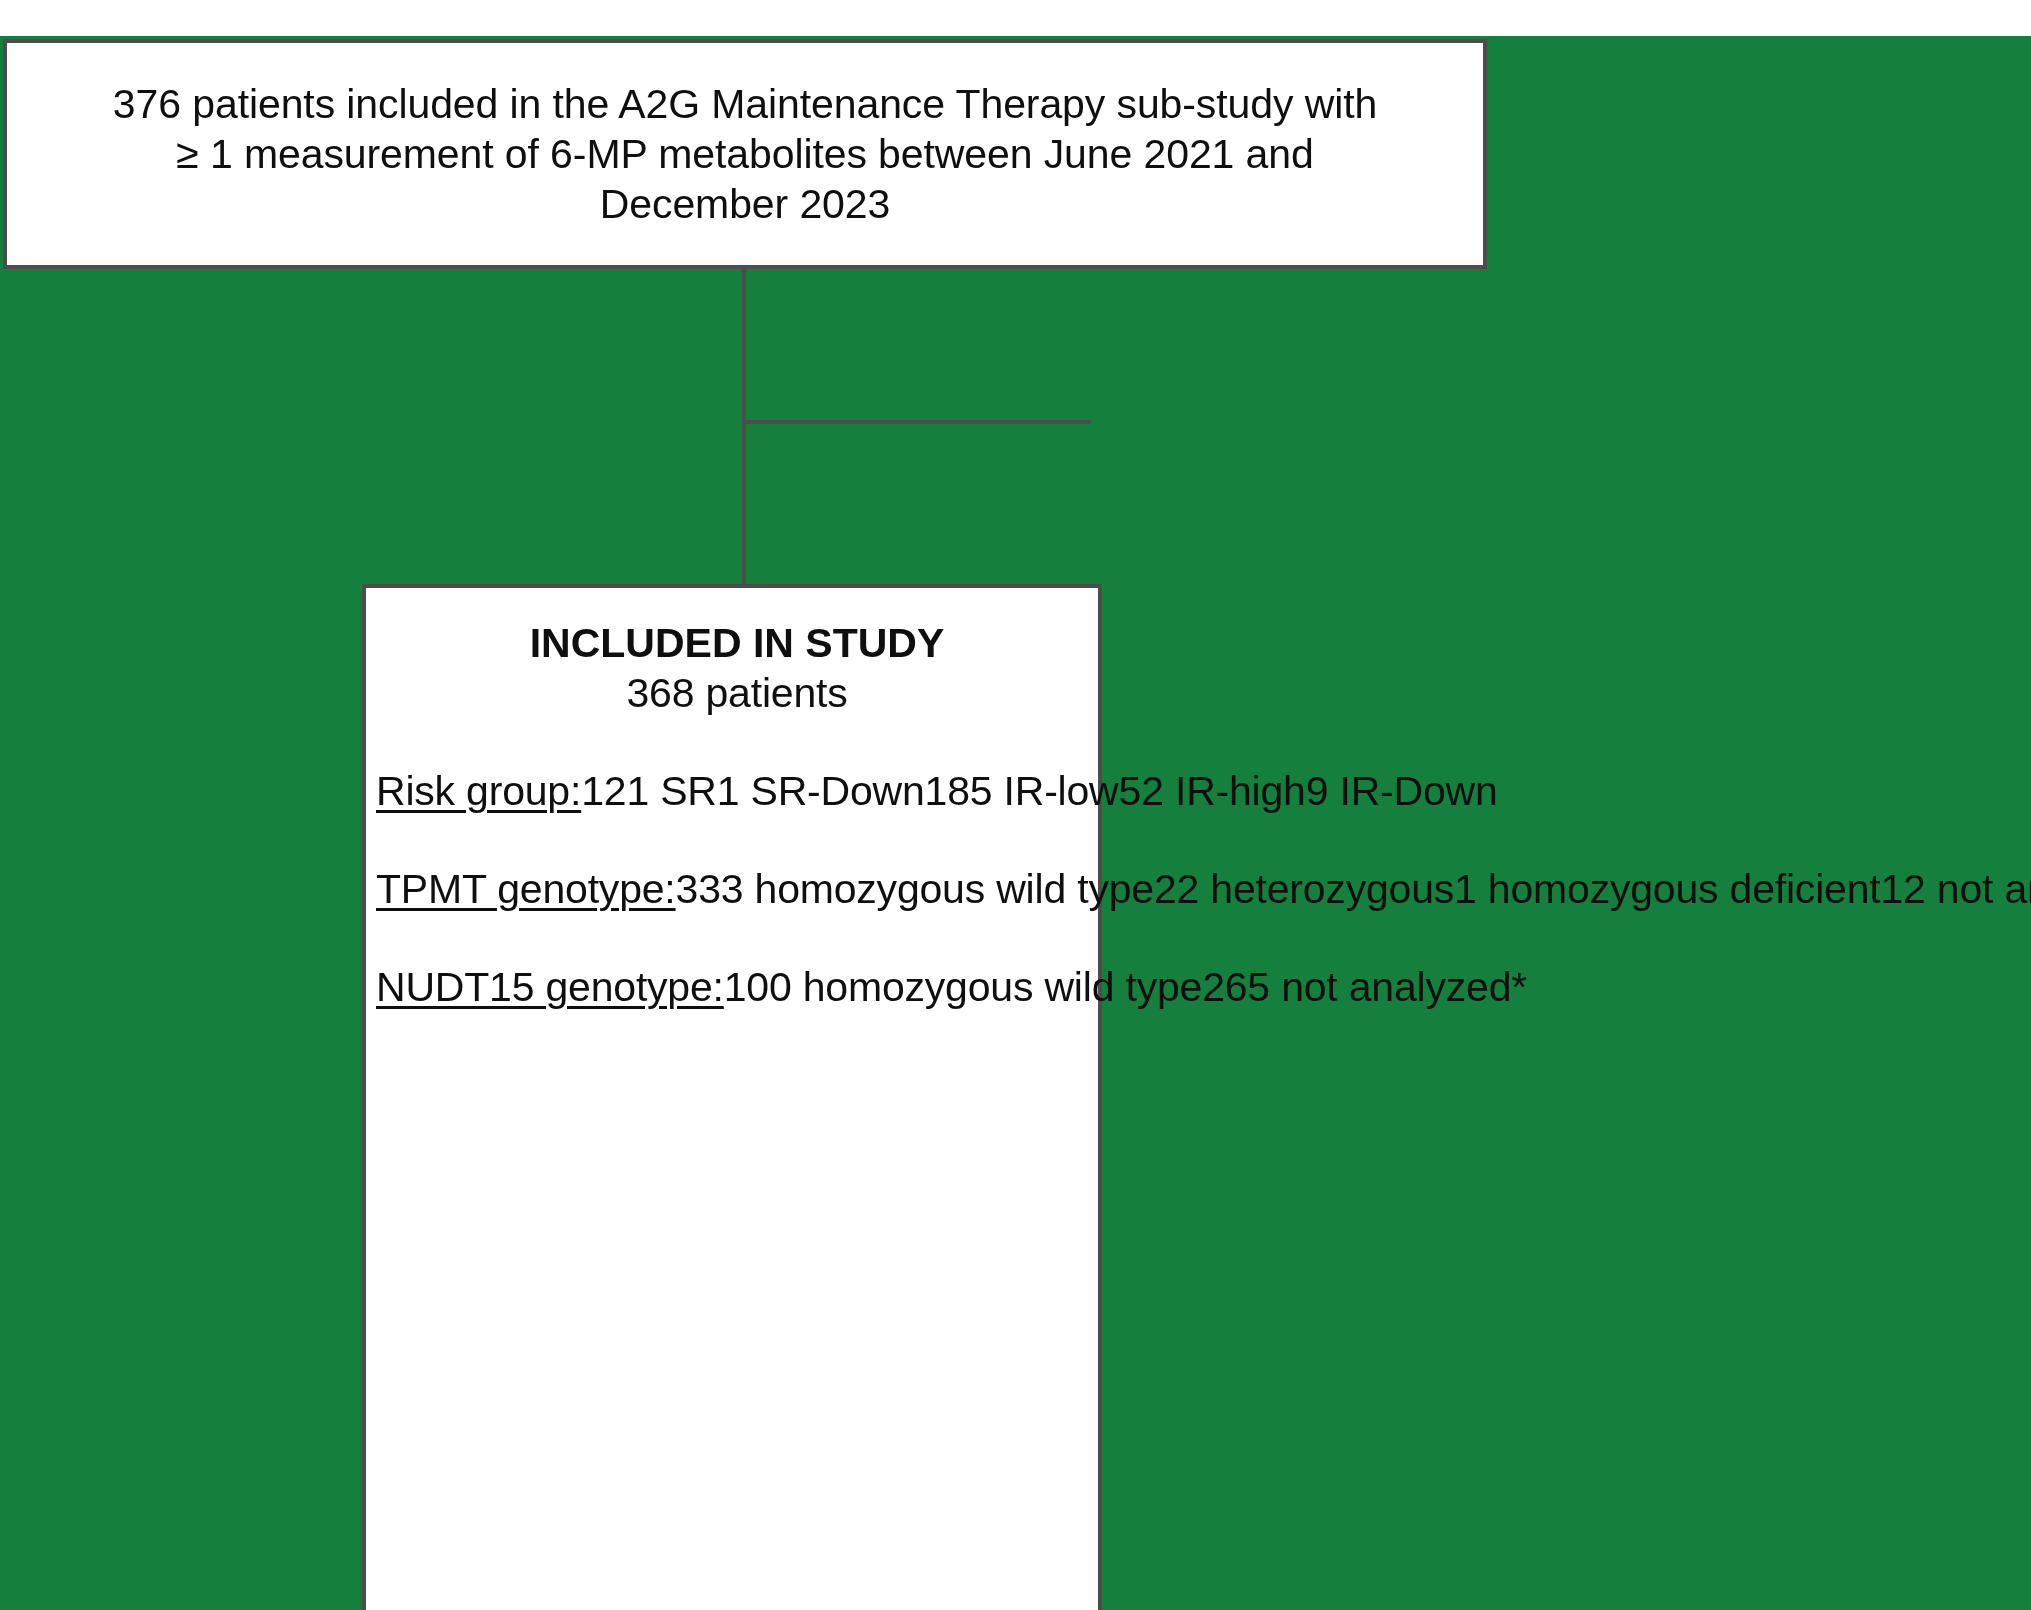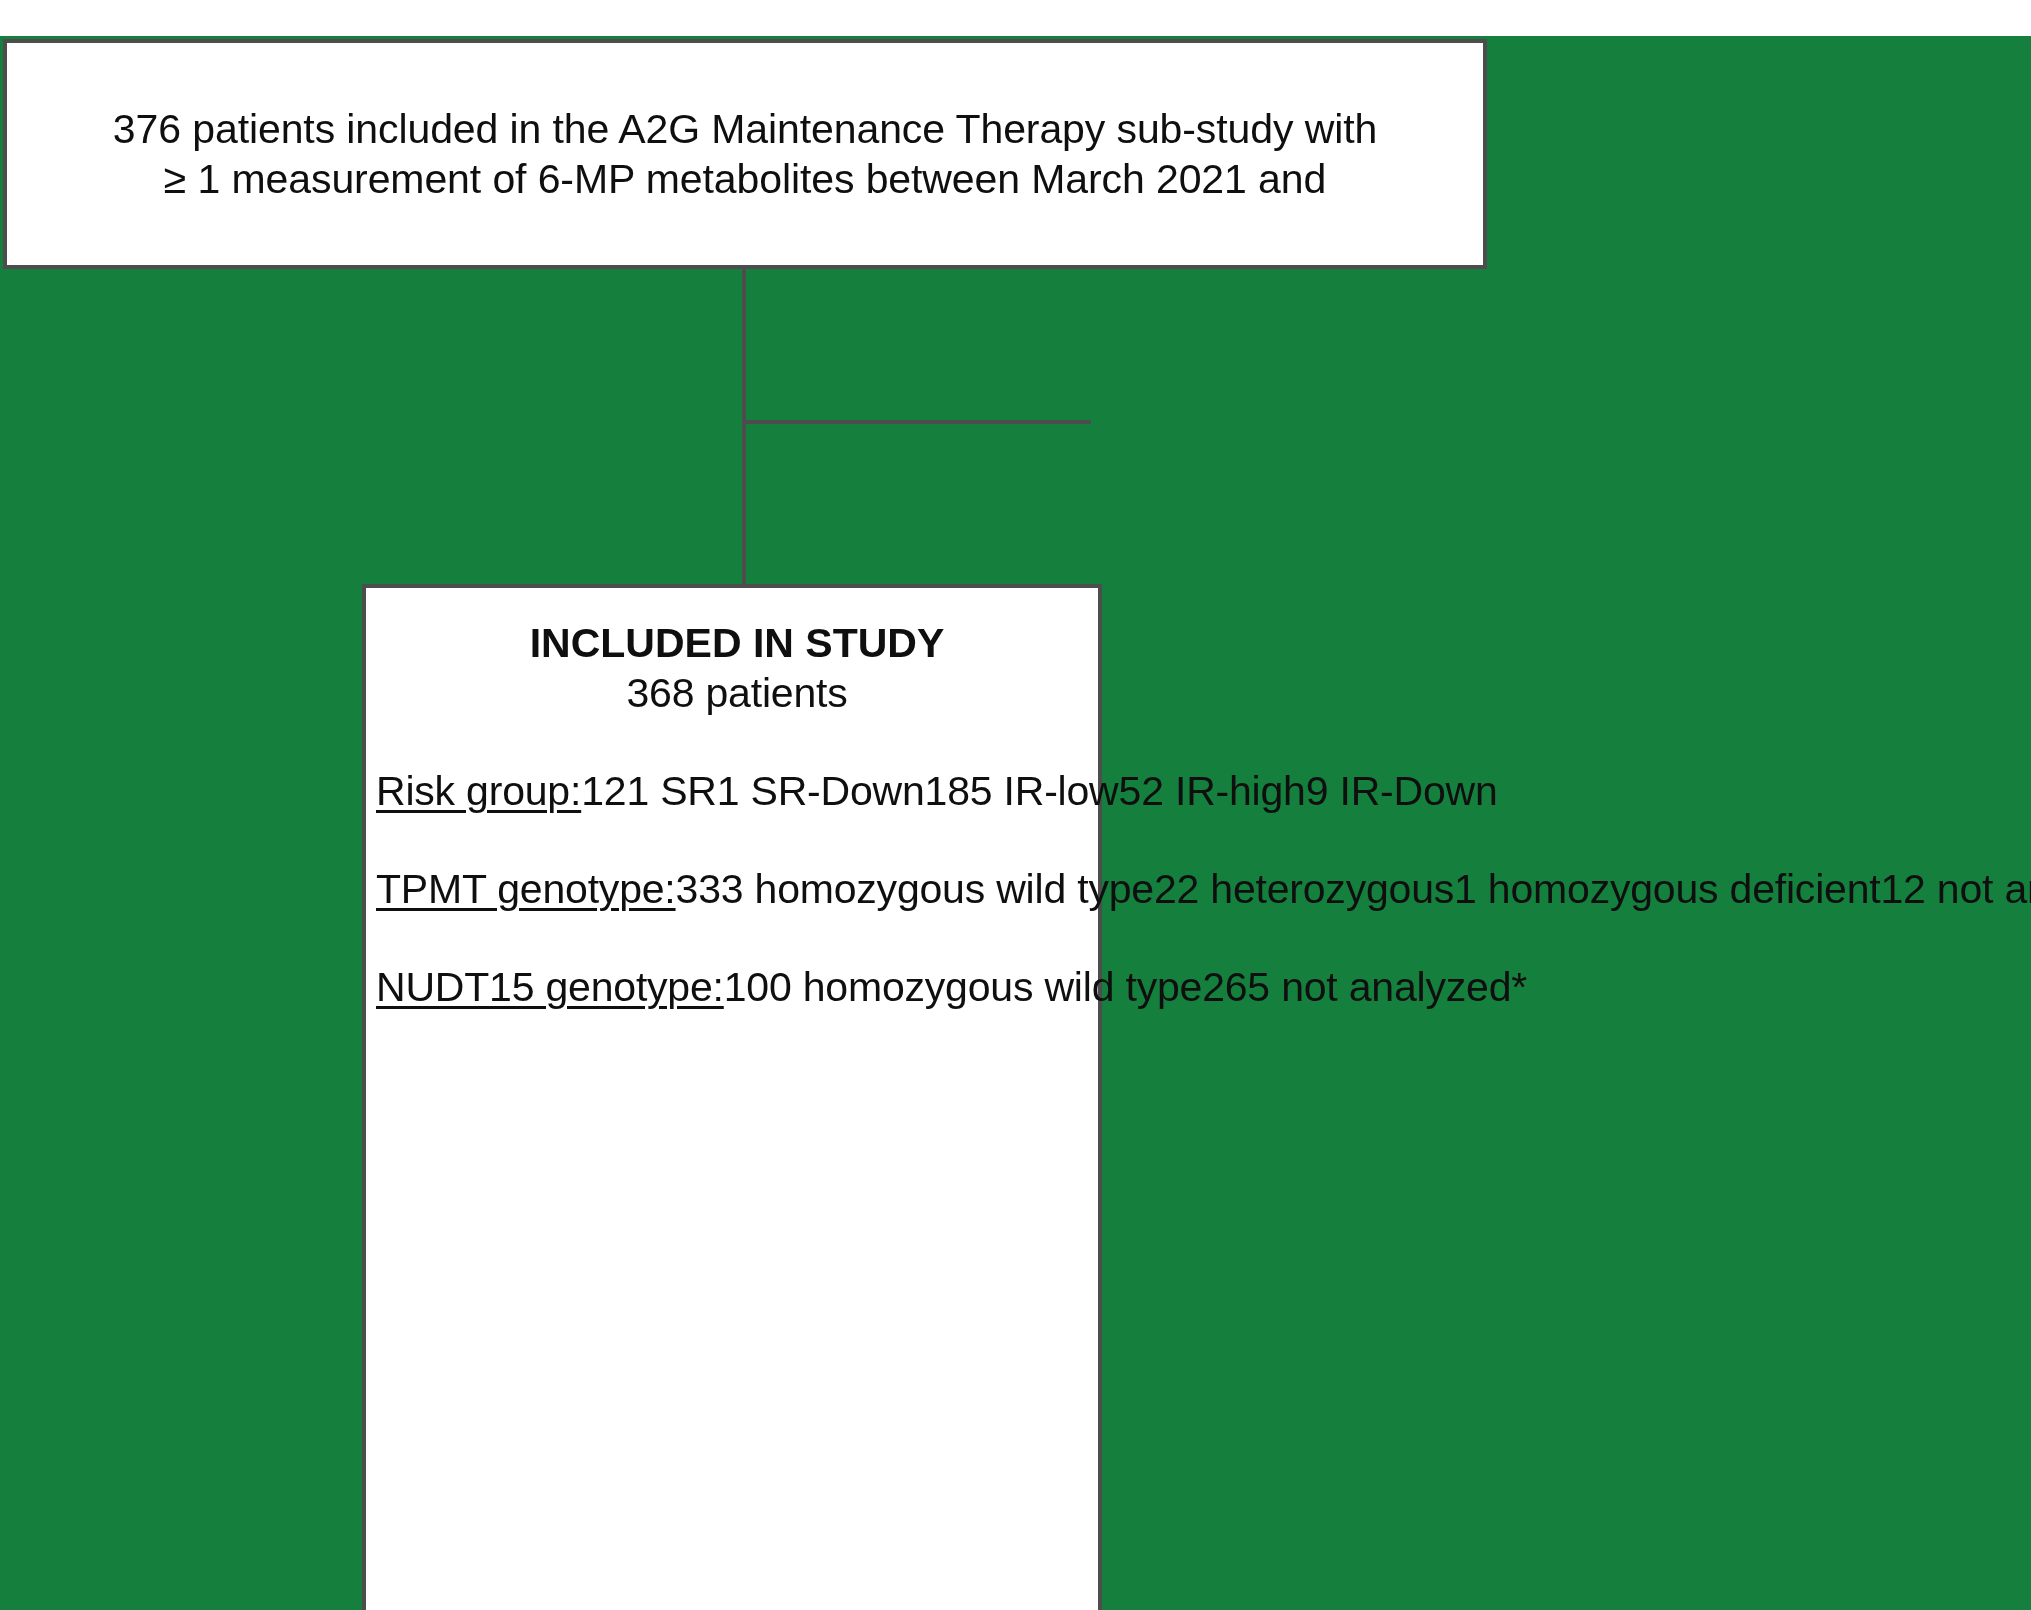--- a/index.html
+++ b/index.html
@@ -122,21 +122,22 @@
     height: 4px;
   }
 </style>
 </head>
 <body>
 
 <div id="flow-canvas">
 
   <div class="flow-box" id="box-enrollment">
     <span class="box-line">376 patients included in the A2G Maintenance Therapy sub-study with</span>
-    <span class="box-line">≥ 1 measurement of 6-MP metabolites between March 2021 and</span>
+    <span class="box-line">≥ 1 measurement of 6-MP metabolites between June 2021 and</span>
+    <span class="box-line">December 2023</span>
   </div>
 
   <div class="connector" id="connector-trunk"></div>
   <div class="connector" id="connector-branch"></div>
 
 
   <div class="flow-box" id="box-included">
 
     <span class="box-line heading-strong">INCLUDED IN STUDY</span>
     <span class="box-line">368 patients</span>

